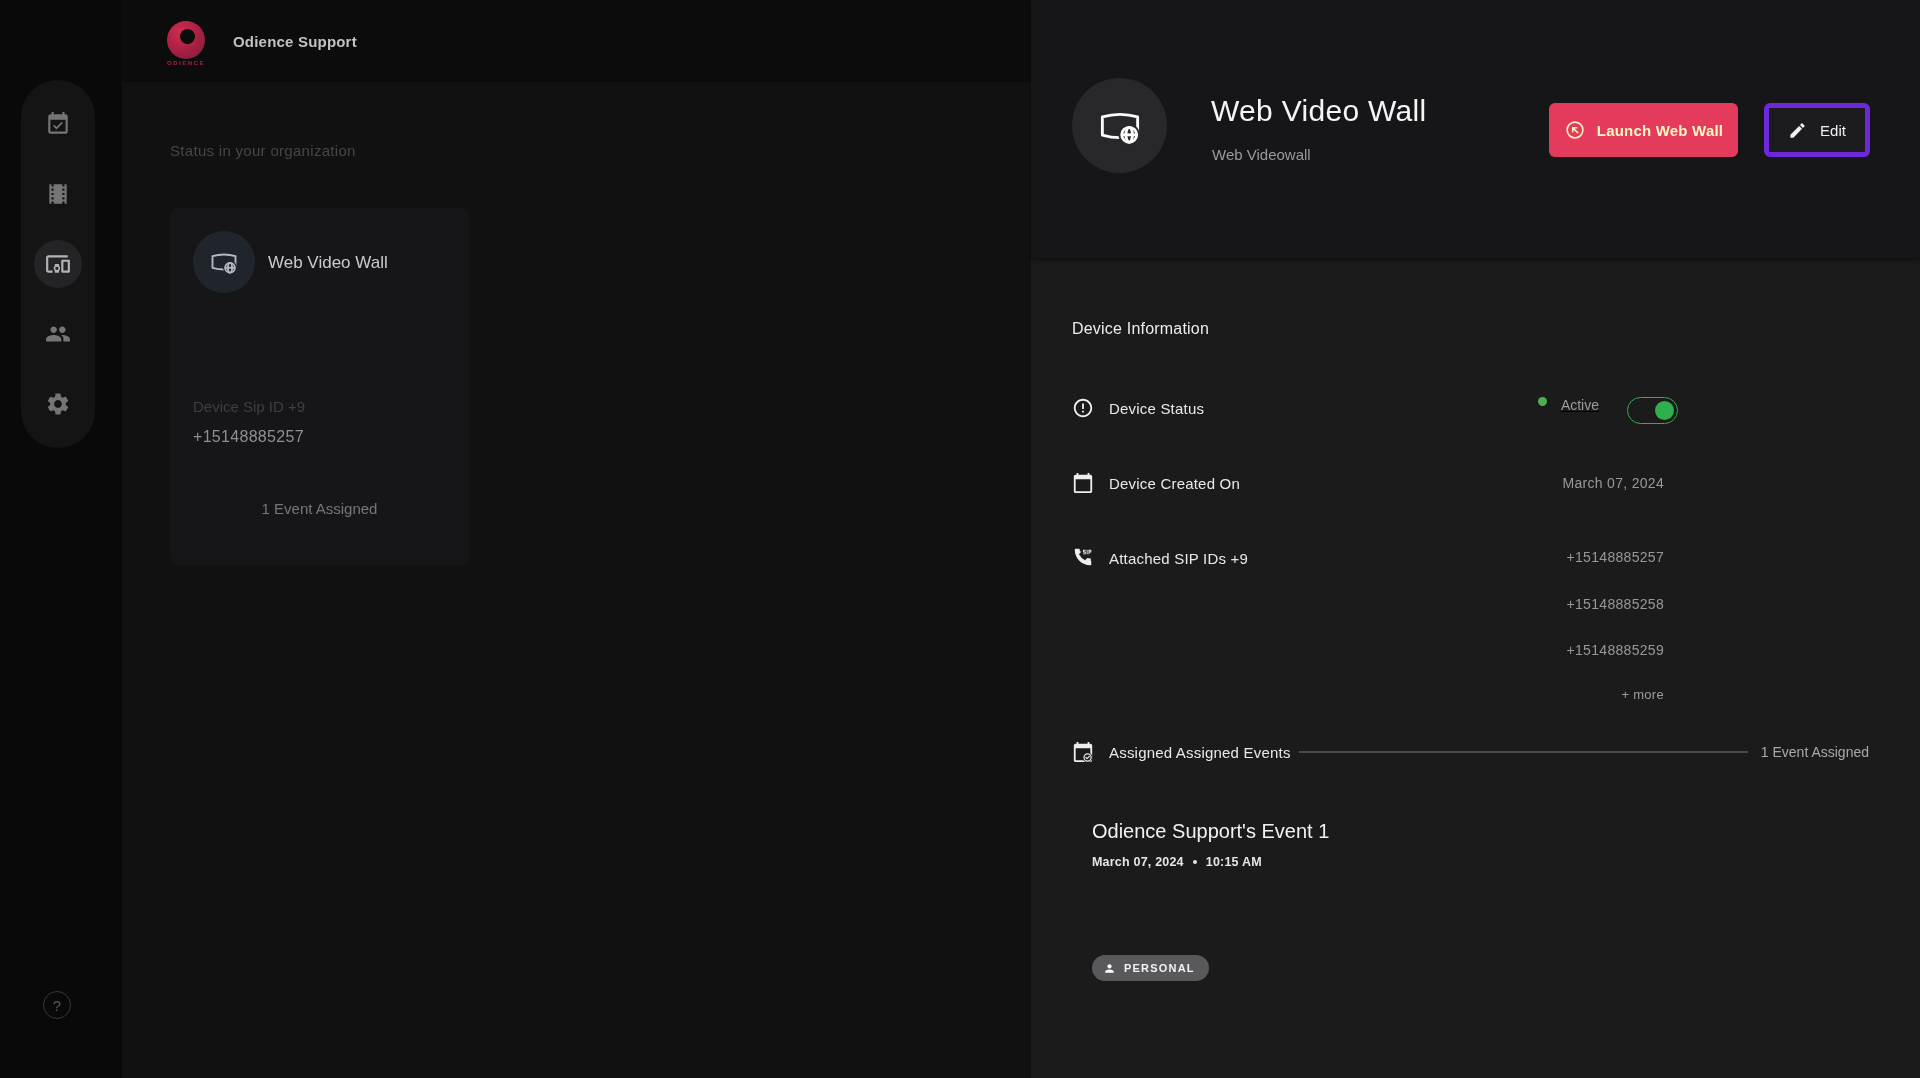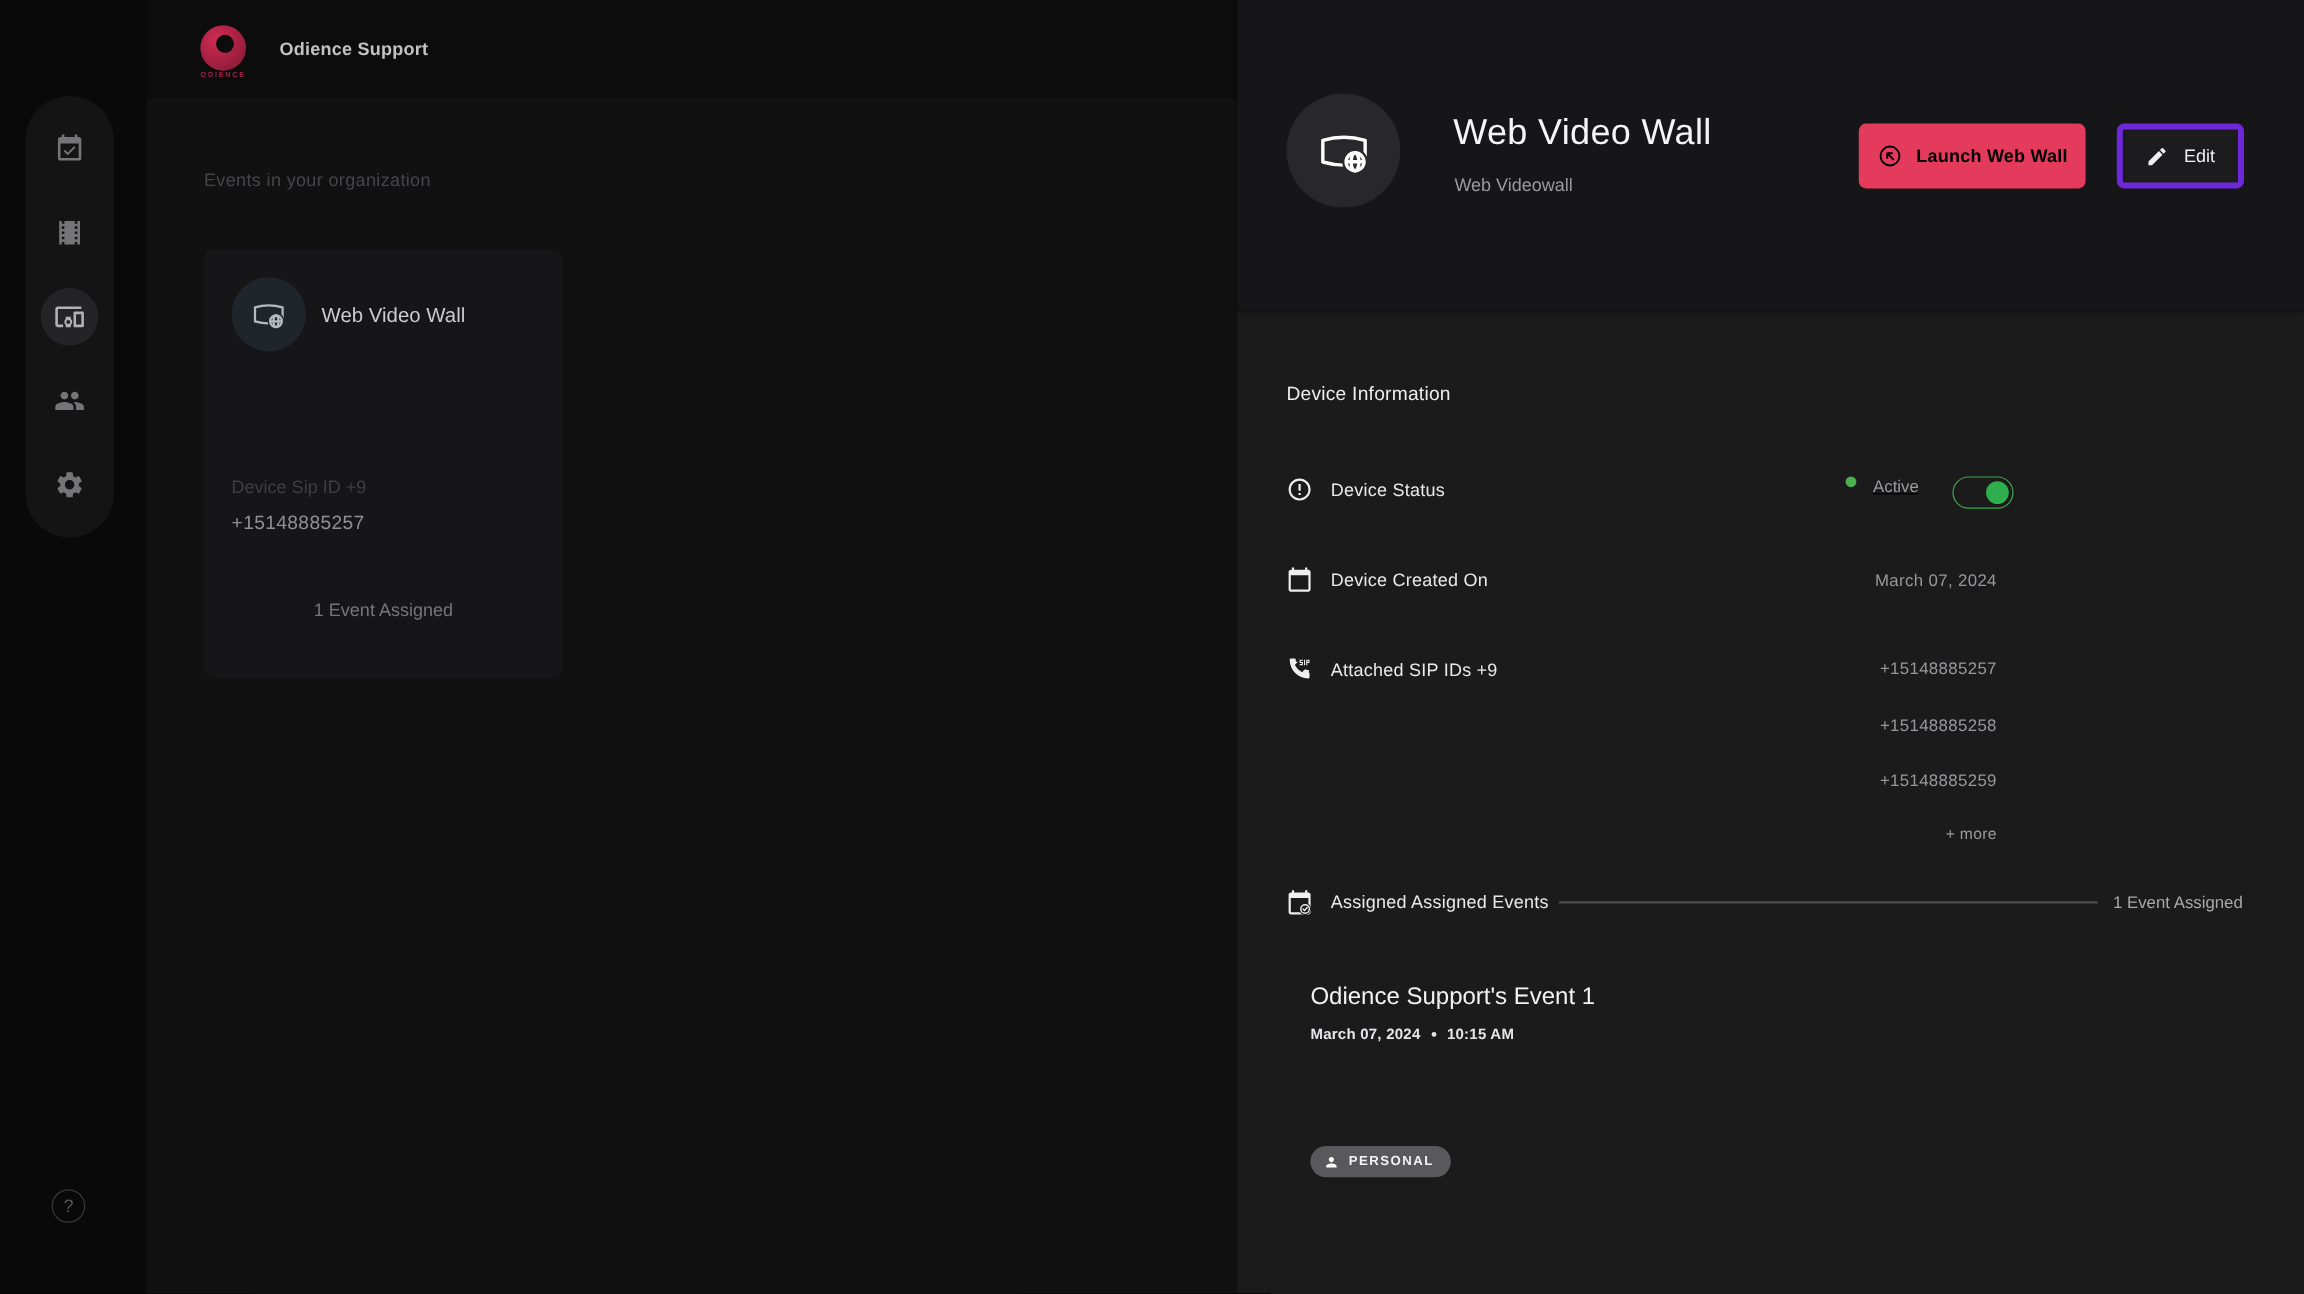--- a/index.html
+++ b/index.html
@@ -50,21 +50,21 @@
   .panel { position:absolute; left:1031px; top:0; width:889px; height:100%; background:#1b1b1c; }
   .panel-header { position:absolute; top:0; left:0; width:100%; height:258px; background:#161618;
                   box-shadow:0 2px 3px rgba(0,0,0,.45); }
   .panel-avatar { position:absolute; left:41px; top:78px; width:95px; height:95px; border-radius:50%;
                   background:#28282b; --avatar-bg:#28282b; color:#fbfbfc;
                   display:flex; align-items:center; justify-content:center; }
   .panel-avatar svg { width:46px; height:46px; }
   .panel-title { position:absolute; left:180px; top:94px; font-size:30px; color:#f5f5f6; letter-spacing:.3px; }
   .panel-subtitle { position:absolute; left:181px; top:146px; font-size:15px; color:#9a9a9e; }
   .btn-launch { position:absolute; left:518px; top:103px; width:189px; height:54px; border-radius:6px;
-                background:#e43a5c; color:#000000; display:flex; align-items:center; justify-content:center;
+                background:#e43a5c; color:#fef9c3; display:flex; align-items:center; justify-content:center;
                 gap:11px; font-size:15px; font-weight:bold; cursor:pointer; letter-spacing:.2px; }
   .btn-launch svg { width:22px; height:22px; }
   .btn-edit { position:absolute; left:733px; top:103px; width:106px; height:54px; border-radius:6px;
               background:#1c1c1e; border:5px solid #6d28d9; color:#f0f0f1;
               display:flex; align-items:center; justify-content:center; gap:13px; font-size:15px; cursor:pointer; }
   .btn-edit svg { width:19px; height:19px; }
 
   .panel-body { position:absolute; top:258px; left:0; right:0; bottom:0; }
   .section-title { position:absolute; left:41px; top:62px; font-size:16px; color:#ededee; letter-spacing:.2px; }
 
@@ -158,21 +158,21 @@
       <div class="logo">
         <div class="logo-circle">
             <div class="logo-hole"></div>
           </div>
         <div class="logo-word">ODIENCE</div>
       </div>
       <div class="org-name">Odience Support</div>
     </div>
 
     <div class="page-head">
-      <div class="page-subtitle">Events in your organization</div>
+      <div class="page-subtitle">Status in your organization</div>
     </div>
 
     <div class="device-card">
       <div class="card-avatar">
         <span>
           <svg viewBox="0 0 24 24" fill="none" stroke="currentColor" stroke-width="1.5">
             <path d="M2.8 7.3C8.6 5.6 15.4 5.6 21.2 7.3V16.7C15.4 18.4 8.6 18.4 2.8 16.7Z" stroke-linejoin="round"></path>
             <circle cx="16.8" cy="16.6" r="5.6" fill="var(--avatar-bg)" stroke="none"></circle>
             <circle cx="16.8" cy="16.6" r="3.9"></circle>
             <ellipse cx="16.8" cy="16.6" rx="1.7" ry="3.9"></ellipse>

